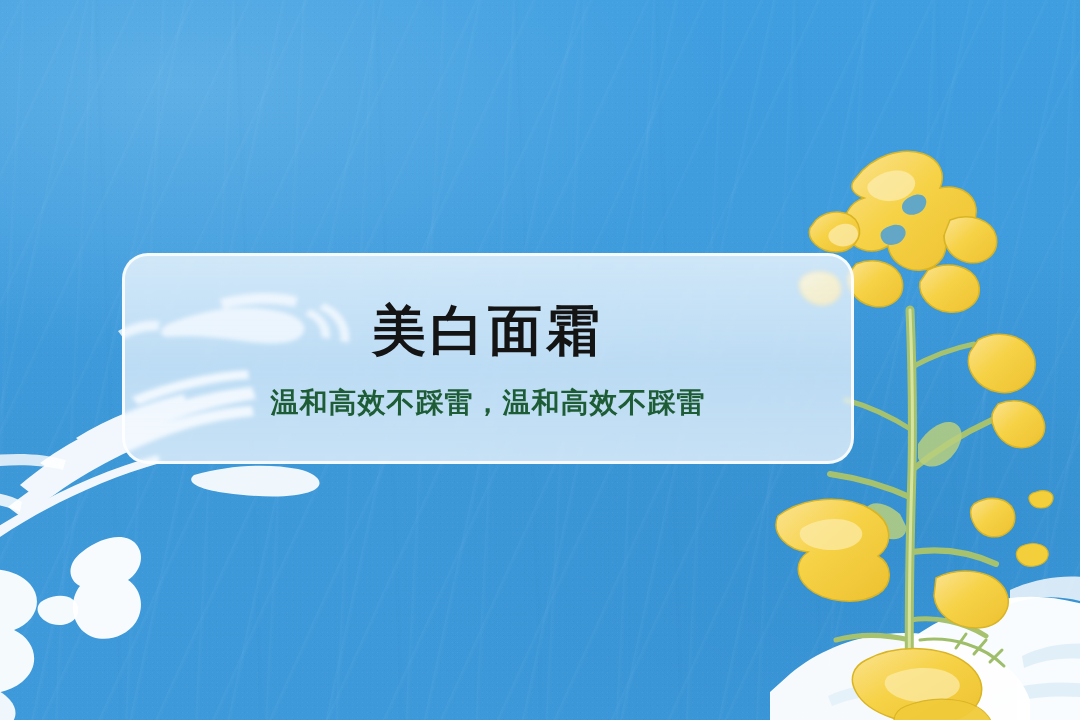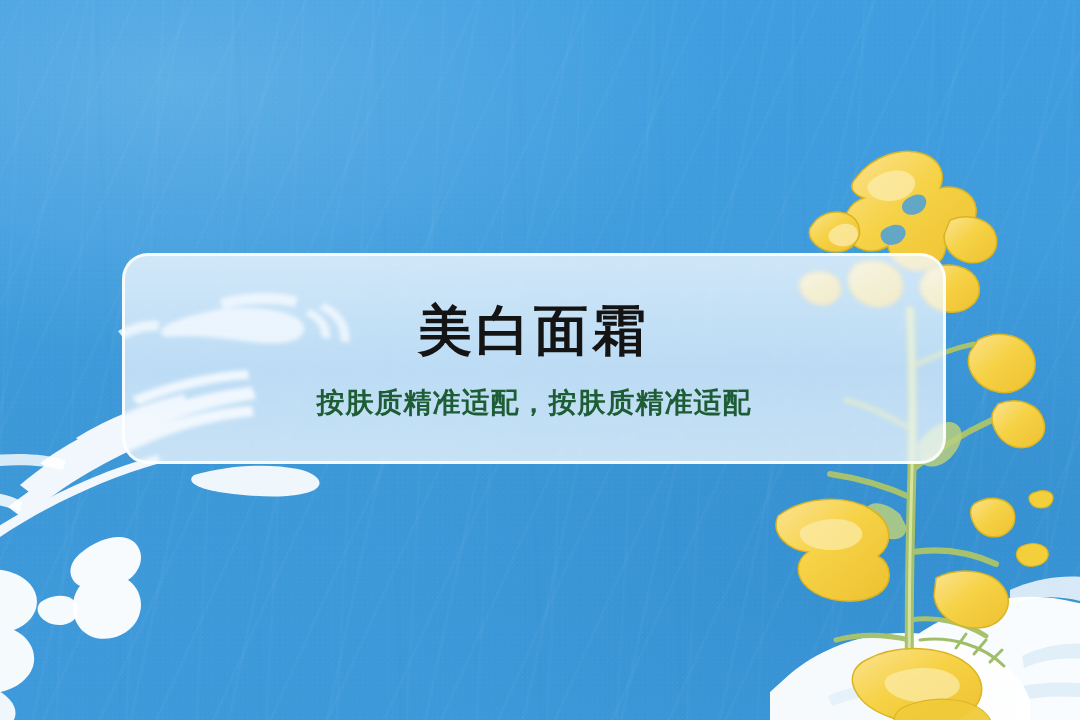--- a/index.html
+++ b/index.html
@@ -100,21 +100,21 @@
     height: 625px;
     pointer-events: none;
   }
   .flower svg { display: block; width: 100%; height: 100%; }
 
   
   .card {
     position: absolute;
     left: 122px;
     top: 253px;
-    width: 824px;
+    width: 732px;
     height: 211px;
     box-sizing: border-box;
     border-radius: 26px;
     border: 3px solid rgba(255,255,255,0.88);
     background: rgba(238,247,255,0.70);
     backdrop-filter: blur(2px);
     -webkit-backdrop-filter: blur(2px);
     overflow: hidden;
     display: flex;
     flex-direction: column;
@@ -335,17 +335,17 @@
         <path d="M214 554 L 226 540"></path>
         <path d="M230 562 L 242 550"></path>
       </g>
     </svg>
   </div>
 
   <div class="card">
     <div class="card-inner-wash"></div>
     <div class="card-text">
       <div class="title">美白面霜</div>
-      <div class="subtitle">按肤质精准适配，按肤质精准适配</div>
+      <div class="subtitle">温和高效不踩雷，温和高效不踩雷</div>
     </div>
   </div>
 
 </div>
 
 </body></html>

